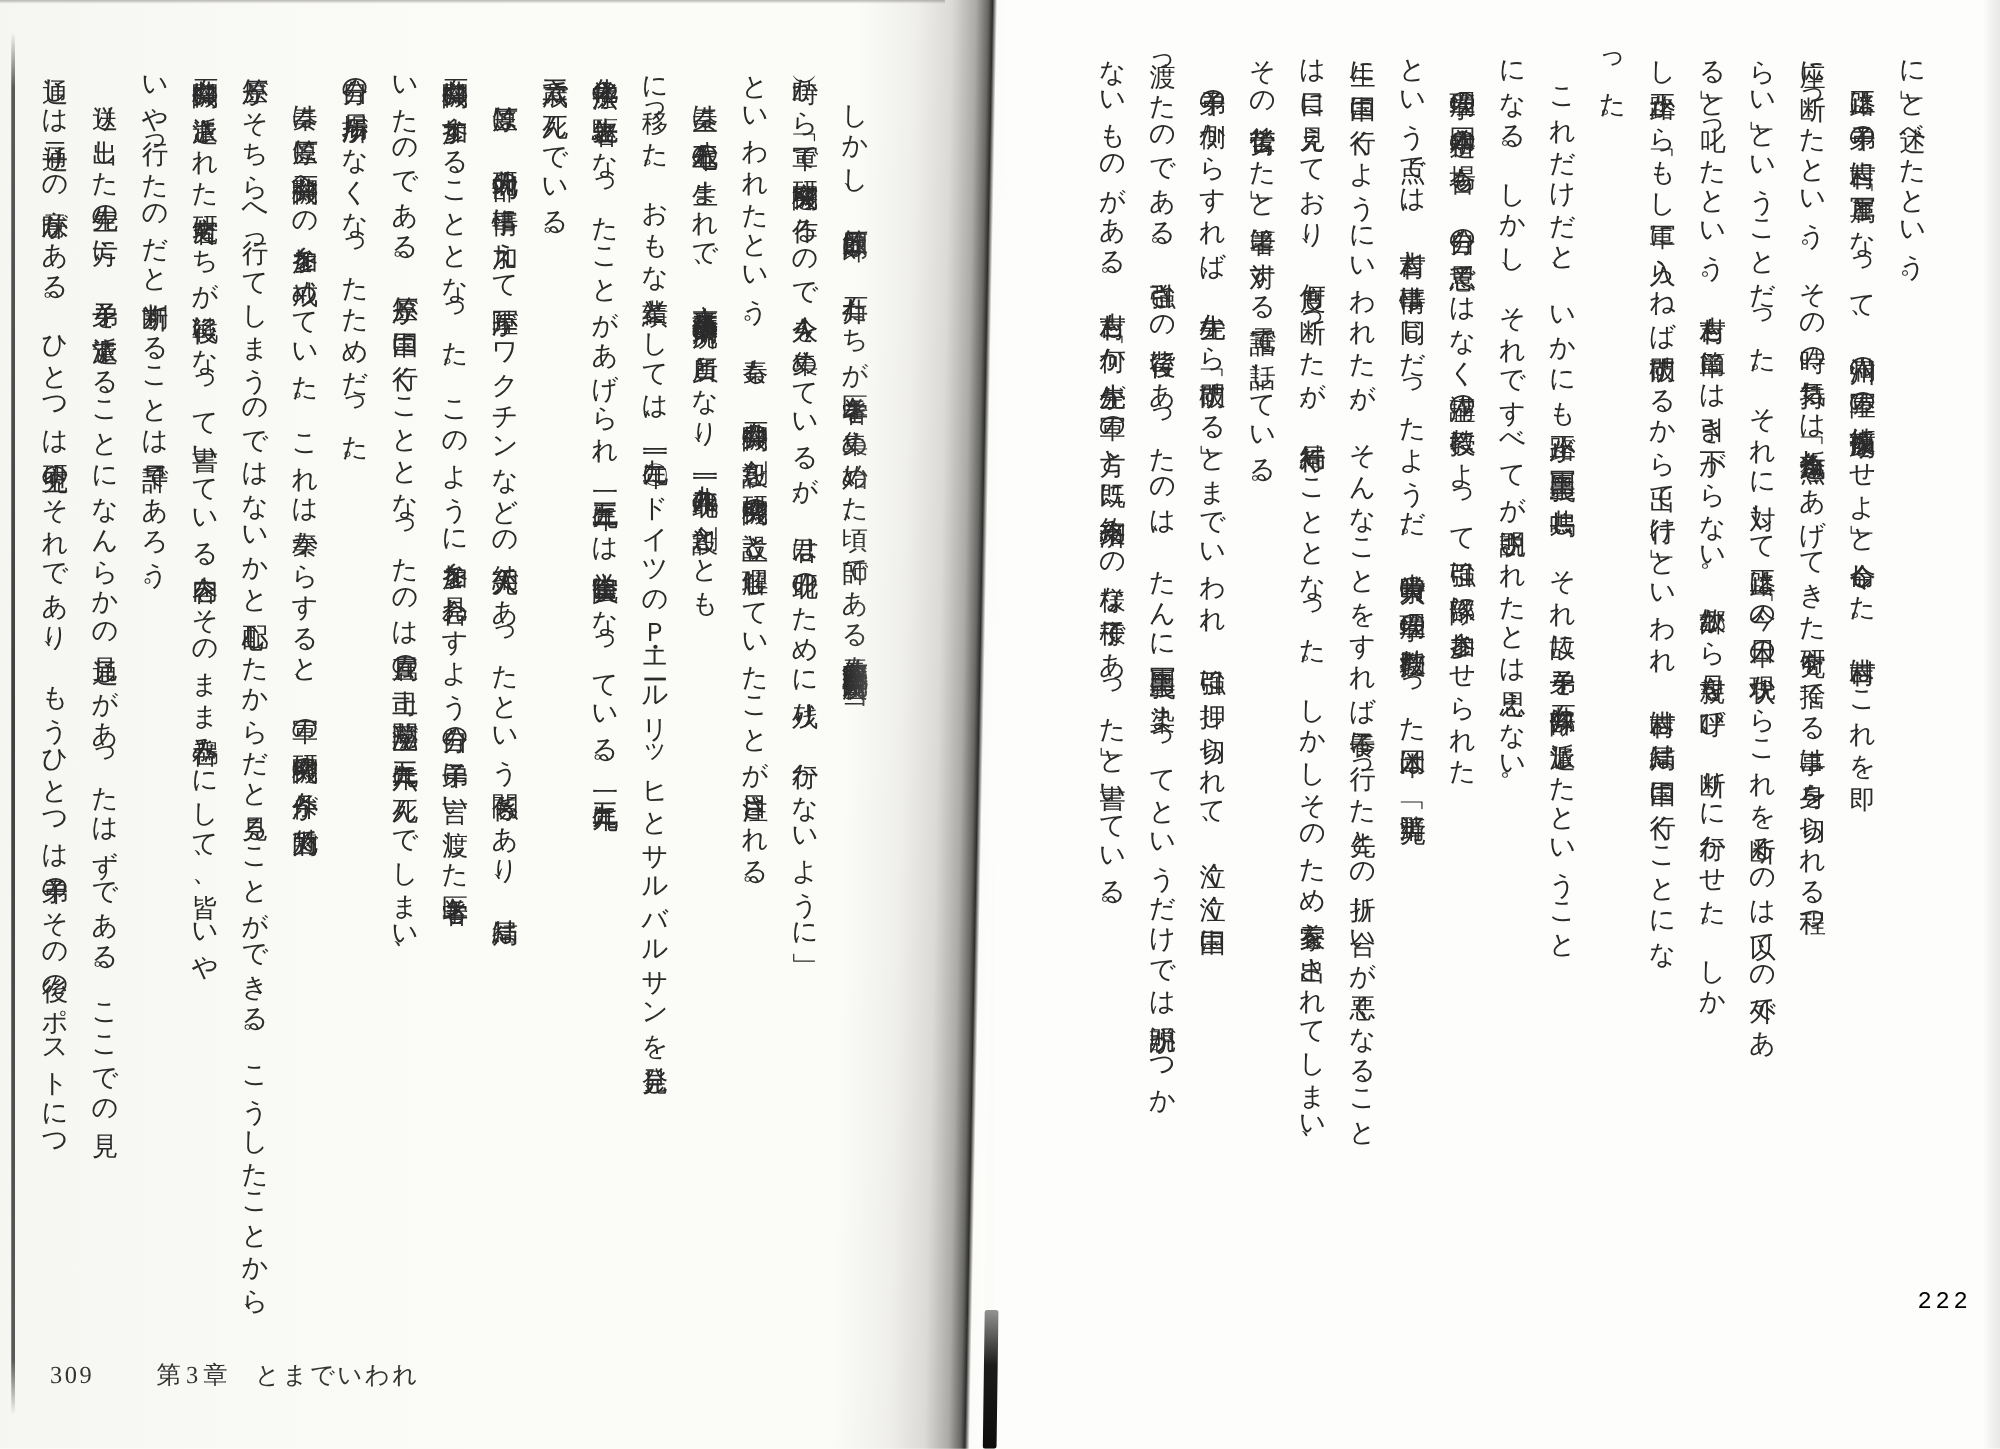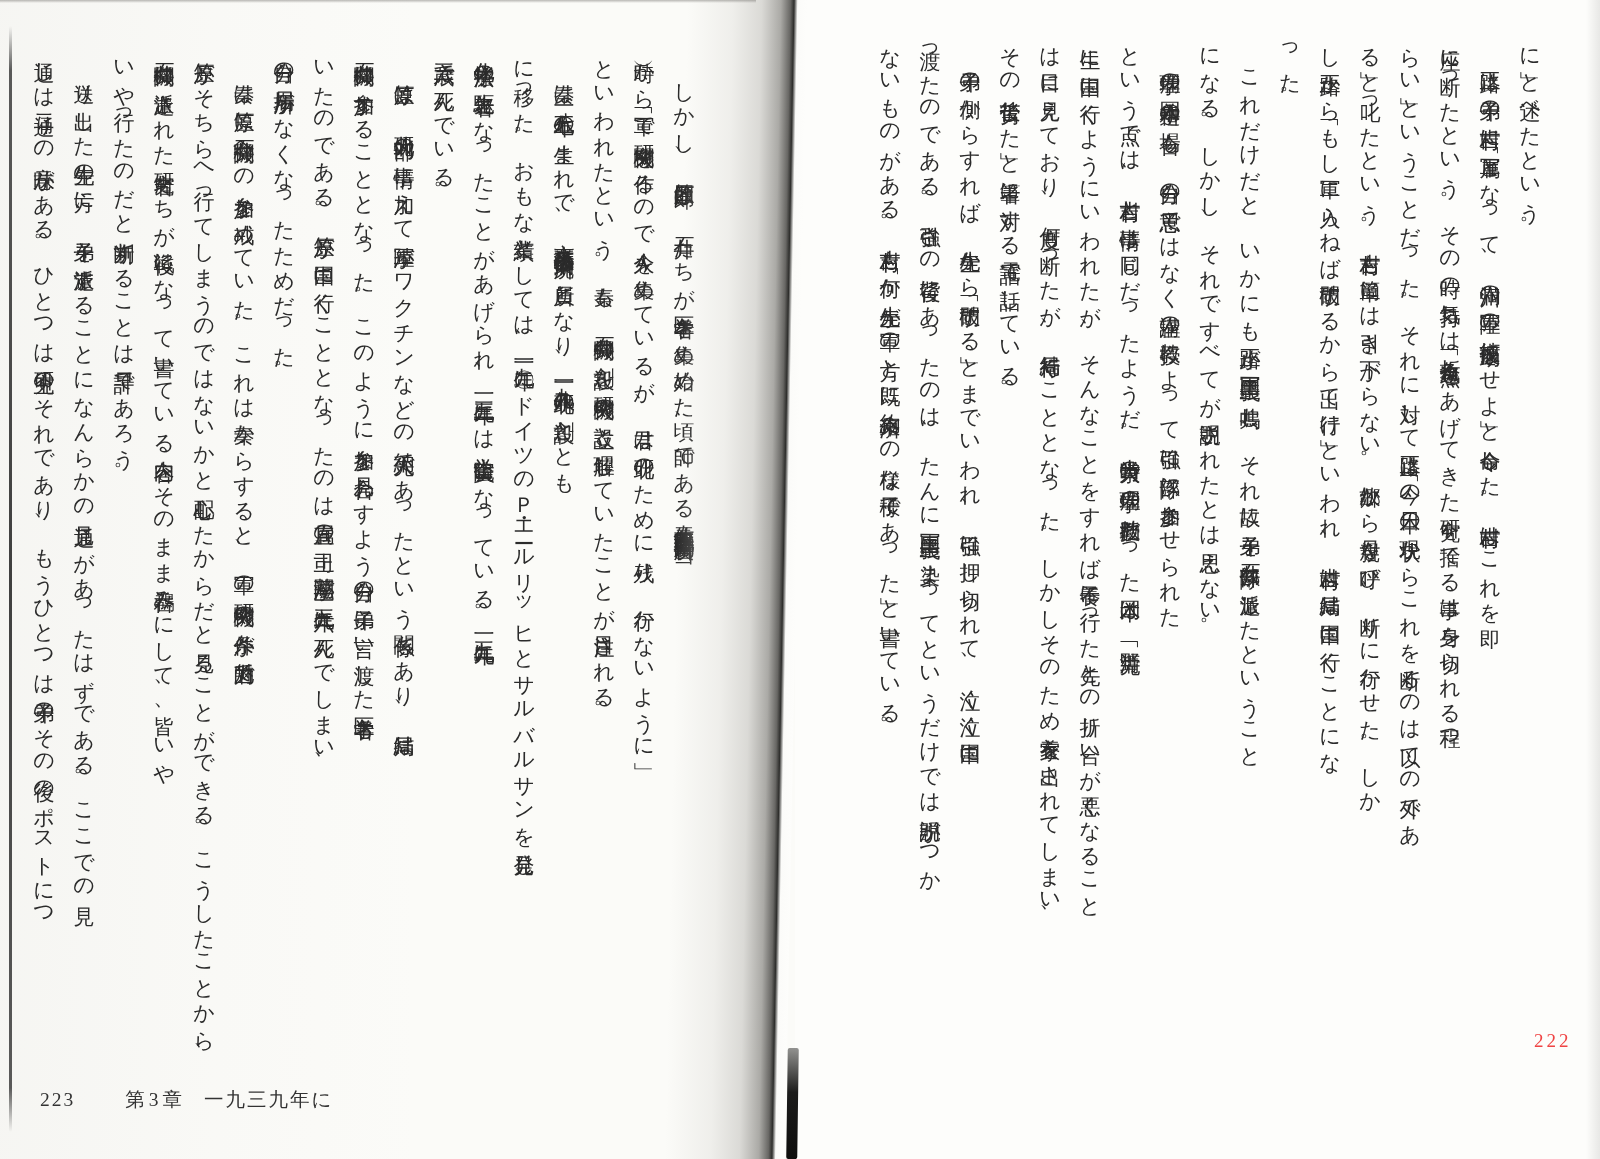--- a/index.html
+++ b/index.html
@@ -27,21 +27,21 @@
     line-height:40px;
     color:#2b2b2b;
     height:1115px;
   }
   .vtext .tline{white-space:nowrap;}
   .right-text{top:33px;right:50px;}
   .left-text{top:46px;left:24px;}
   
   .folio-right{
     position:absolute;left:1534px;top:1030px;
-    font-size:19px;letter-spacing:3px;color:#ef4444;
+    font-size:19px;letter-spacing:3px;color:#000000;font-family:Liberation Mono, monospace;
   }
   .footer-left{
     position:absolute;left:40px;top:1086px;
     font-size:19.5px;color:#333;white-space:nowrap;
   }
   .footer-left .folio{letter-spacing:2px;margin-right:18px;}
   .footer-left .chapter{letter-spacing:4px;margin-right:18px;margin-left:32px;}
   .footer-left .chtitle{letter-spacing:2px;}
   
   .gutter{
@@ -125,20 +125,20 @@
     <div class="tline">いたのである。笠原が中国に行くこととなったのは直属の上司、草間滋が一九三六年に死んでしまい、</div>
     <div class="tline">自分の居場所がなくなったためだった。</div>
     <div class="tline">　秦は笠原に石井機関への参加を戒めていた。これは秦からすると、軍の研究機関の条件が魅力的で</div>
     <div class="tline">笠原がそちらへ行ってしまうのではないかと心配したからだと見ることができる。こうしたことから、</div>
     <div class="tline">石井機関に派遣された研究者たちが戦後になって書いている内容をそのまま鵜呑みにして、皆、いや</div>
     <div class="tline">いや行ったのだと判断することは早計であろう。</div>
     <div class="tline">　送り出した先生の方に、弟子を派遣することになんらかの見通しがあったはずである。ここでの見</div>
     <div class="tline">通しは二通りの意味がある。ひとつは研究上のそれであり、もうひとつは弟子のその後のポストにつ</div>
   </div>
 <div class="footer-left">
-  <span class="folio">223</span><span class="chapter">第3章</span><span class="chtitle">一九三九年に</span>
+  <span class="folio">309</span><span class="chapter">第3章</span><span class="chtitle">とまでいわれ</span>
 </div>
 
 <div class="gutter"></div>
 <div class="fold-bottom"></div>
 <div class="left-edge-line"></div>
 <div class="top-edge-line"></div>
 <div class="right-edge-shade"></div>
 
 </body></html>

